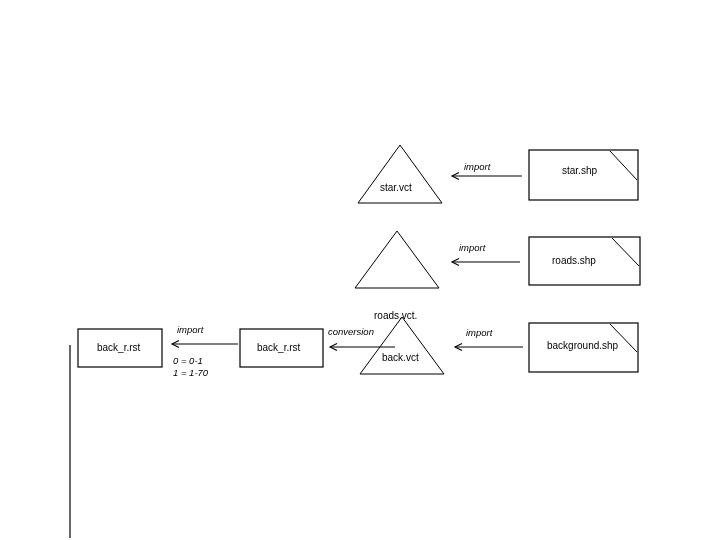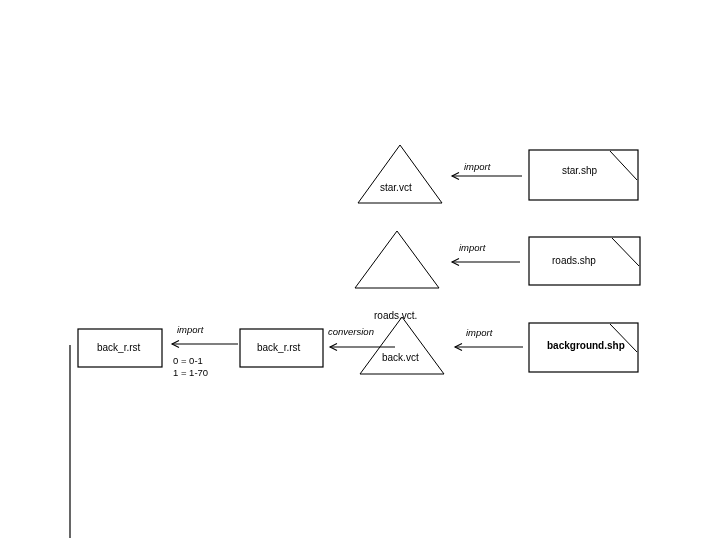--- a/index.html
+++ b/index.html
@@ -37,21 +37,21 @@
     line-height: 11px;
     font-style: italic;
   }
   .edge-note {
     position: absolute;
     font-size: 9.5px;
     color: #000;
     white-space: nowrap;
     line-height: 11.5px;
   }
-  .note-line { display: block; }
+  .note-line { display: block; font-style: italic; }
 </style>
 </head>
 <body>
 
 <svg id="diagram-canvas" viewBox="0 0 720 540">
 
   <polygon points="400,145 442,203 358,203" fill="none" stroke="#000000" stroke-width="1"></polygon>
   <polygon points="397,231 439,288 355,288" fill="none" stroke="#000000" stroke-width="1"></polygon>
   <polygon points="402,317 444,374 360,374" fill="none" stroke="#000000" stroke-width="1"></polygon>
 
@@ -95,21 +95,21 @@
   <line x1="70" y1="345" x2="70" y2="538" stroke="#000000" stroke-width="1.2"></line>
 </svg>
 
 <div class="node-label" style="left:380px; top:182px;">star.vct</div>
 <div class="node-label" style="left:562px; top:165px;">star.shp</div>
 <div class="node-label" style="left:374px; top:266px;margin-top:44px;">roads.vct.</div>
 <div class="node-label" style="left:552px; top:255px;">roads.shp</div>
 <div class="node-label" style="left:97px; top:342px;">back_r.rst</div>
 <div class="node-label" style="left:257px; top:342px;">back_r.rst</div>
 <div class="node-label" style="left:382px; top:352px;">back.vct</div>
-<div class="node-label" style="left:547px; top:340px;font-weight:bold;">background.shp</div>
+<div class="node-label" style="left:547px; top:340px;">background.shp</div>
 
 <div class="edge-label" style="left:464px; top:161px;">import</div>
 <div class="edge-label" style="left:459px; top:242px;">import</div>
 <div class="edge-label" style="left:466px; top:327px;">import</div>
 <div class="edge-label" style="left:328px; top:326px;text-align:center;">conversion</div>
 <div class="edge-label" style="left:177px; top:324px;">import</div>
 
 <div class="edge-note" style="left:173px; top:355px;">
   <span class="note-line">0 = 0-1</span>
   <span class="note-line">1 = 1-70</span>

